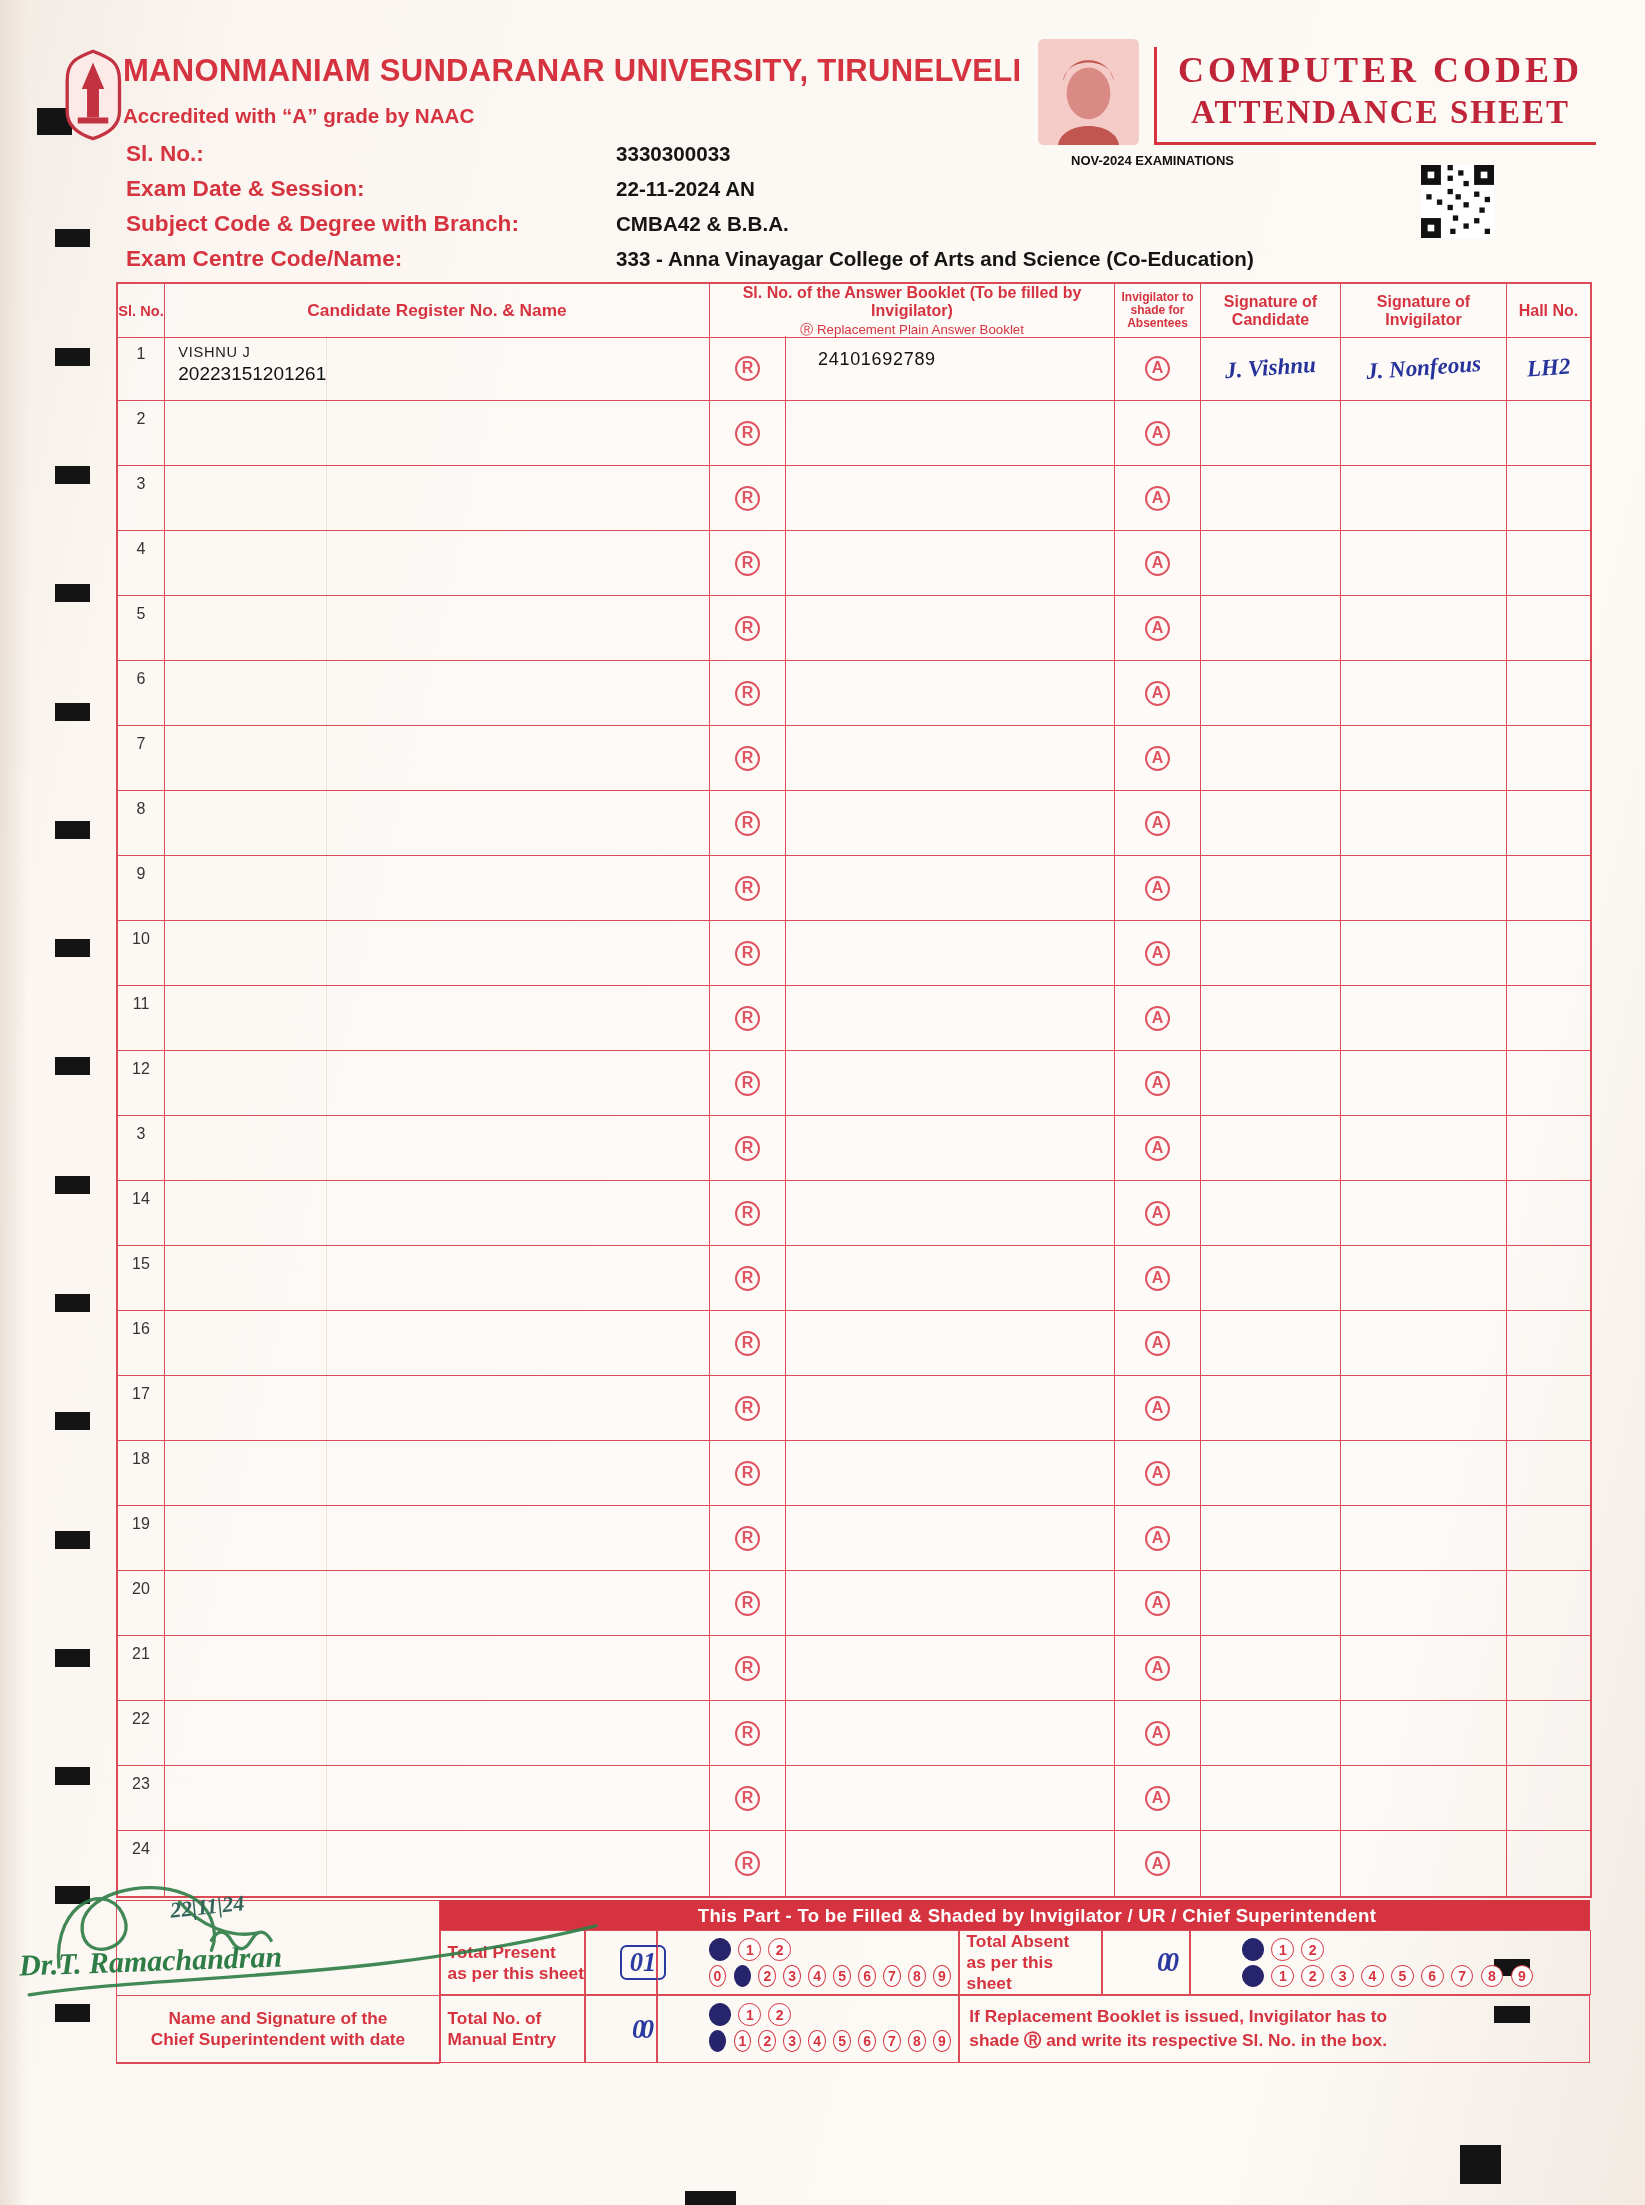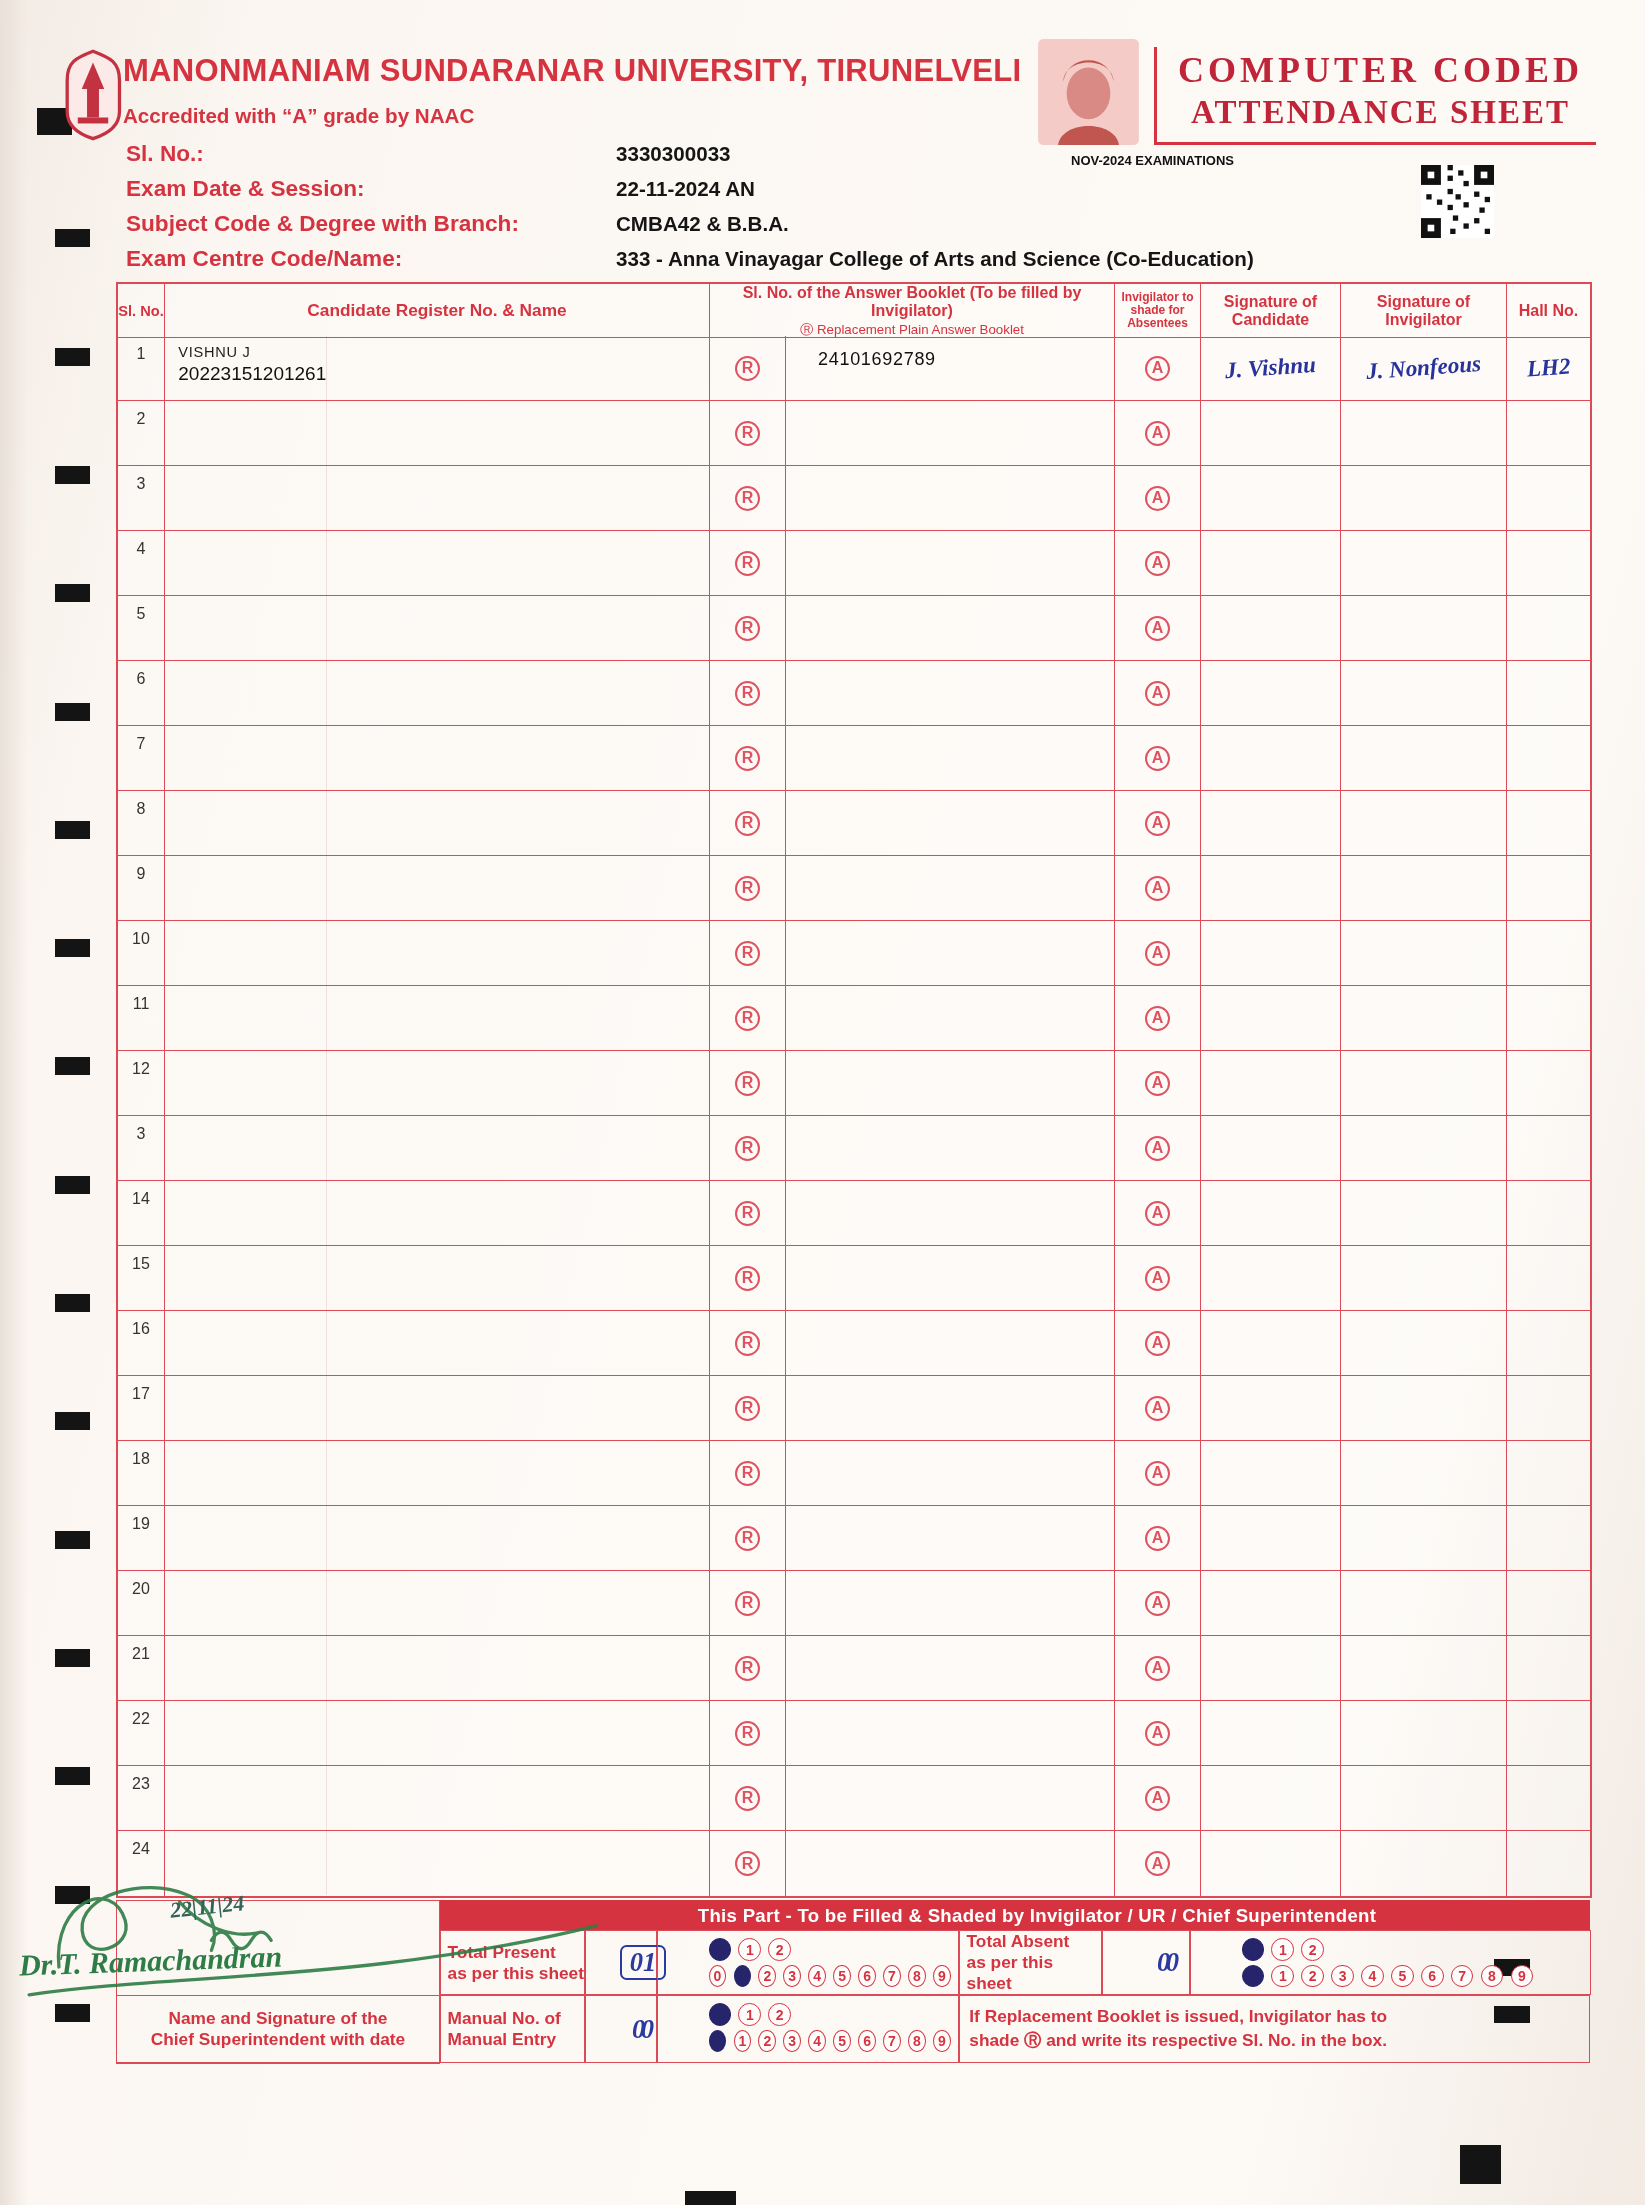--- a/index.html
+++ b/index.html
@@ -896,21 +896,21 @@
       </div>
     </div>
 
   <div class="fabs fcell flabel suplabel" style="left:116px;top:1995px;width:324px;height:68px;">
     <span>
       <span>Name and Signature of the</span><br>
       <span>Chief Superintendent with date</span>
     </span>
   </div>
   <div class="fabs fcell flabel" style="left:440px;top:1995px;width:145px;height:68px;">
-    <span>Manual No. of</span>
+    <span>Total No. of</span>
     <span>Manual Entry</span>
   </div>
   <div class="fabs fcell fvalue" style="left:585px;top:1995px;width:72px;height:68px;">
     <span class="hv hv-tight">00</span>
   </div>
   <div class="fabs fcell fbubbles" style="left:657px;top:1995px;width:302px;height:68px;">
       <div class="bubble-line">
         <span class="bubble shaded">0</span>
         <span class="bubble">1</span>
         <span class="bubble">2</span>

